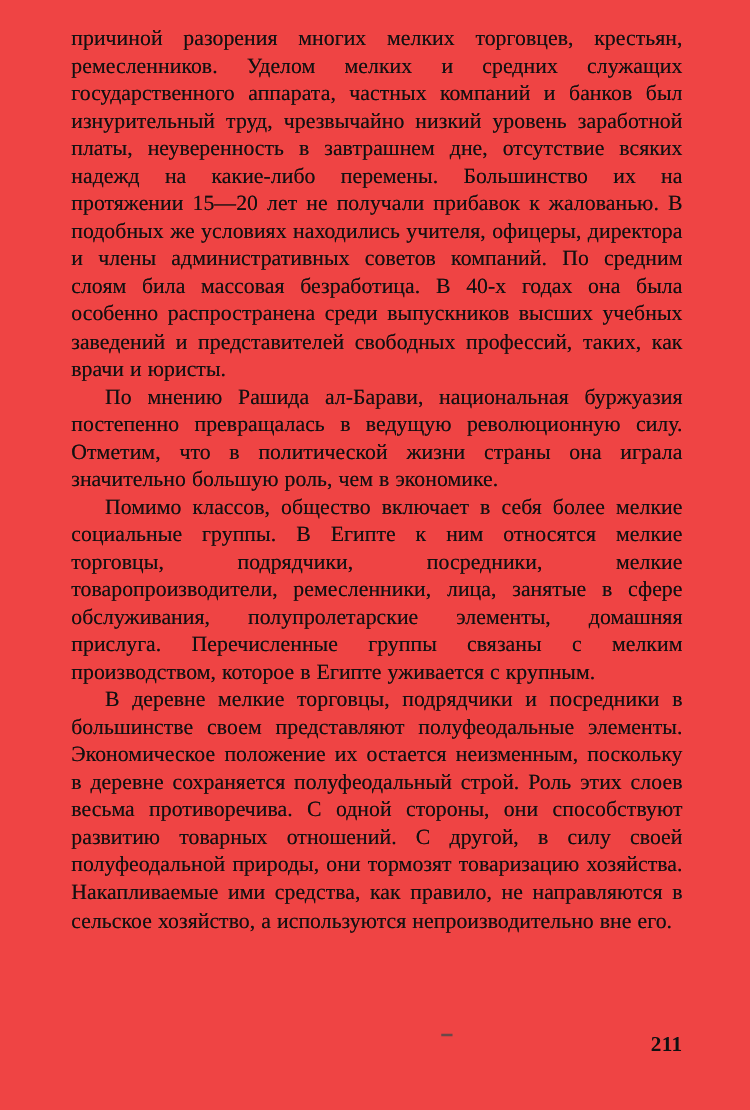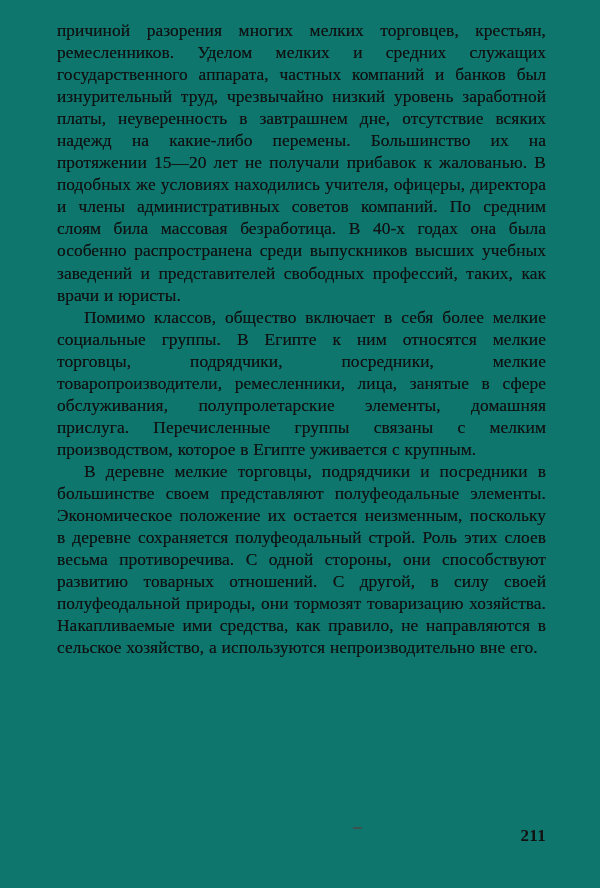--- a/index.html
+++ b/index.html
@@ -13,21 +13,21 @@
     height: 888px;
     position: relative;
     overflow: hidden;
     font-family: "Liberation Serif", "DejaVu Serif", serif;
   }
 
   
   .page {
     position: absolute;
     inset: 0;
-    background: #0f766e;
+    background: #ef4444;
   }
 
   
   .textblock {
     position: absolute;
     left: 57px;
     top: 19px;
     width: 489px;
   }
 
@@ -77,20 +77,21 @@
     opacity: 0.8;
   }
 </style>
 </head>
 <body>
 
 <div class="page">
 
   <div class="textblock">
     <p class="para cont">причиной разорения многих мелких торговцев, крестьян, ремесленников. Уделом мелких и средних служащих государственного аппарата, частных компаний и банков был изнурительный труд, чрезвычайно низкий уровень заработной платы, неуверенность в завтрашнем дне, отсутствие всяких надежд на какие-либо перемены. Большинство их на протяжении 15—20 лет не получали прибавок к жалованью. В подобных же условиях находились учителя, офицеры, директора и члены административных советов компаний. По средним слоям била массовая безработица. В 40-х годах она была особенно распространена среди выпускников высших учебных заведений и представителей свободных профессий, таких, как врачи и юристы.</p>
+    <p class="para">По мнению Рашида ал-Барави, национальная буржуазия постепенно превращалась в ведущую революционную силу. Отметим, что в политической жизни страны она играла значительно большую роль, чем в экономике.</p>
     <p class="para">Помимо классов, общество включает в себя более мелкие социальные группы. В Египте к ним относятся мелкие торговцы, подрядчики, посредники, мелкие товаропроизводители, ремесленники, лица, занятые в сфере обслуживания, полупролетарские элементы, домашняя прислуга. Перечисленные группы связаны с мелким производством, которое в Египте уживается с крупным.</p>
     <p class="para">В деревне мелкие торговцы, подрядчики и посредники в большинстве своем представляют полуфеодальные элементы. Экономическое положение их остается неизменным, поскольку в деревне сохраняется полуфеодальный строй. Роль этих слоев весьма противоречива. С одной стороны, они способствуют развитию товарных отношений. С другой, в силу своей полуфеодальной природы, они тормозят товаризацию хозяйства. Накапливаемые ими средства, как правило, не направляются в сельское хозяйство, а используются непроизводительно вне его.</p>
   </div>
 
   <div class="artifact-dash"></div>
 
   <div class="folio">211</div>
 
 </div>
 

